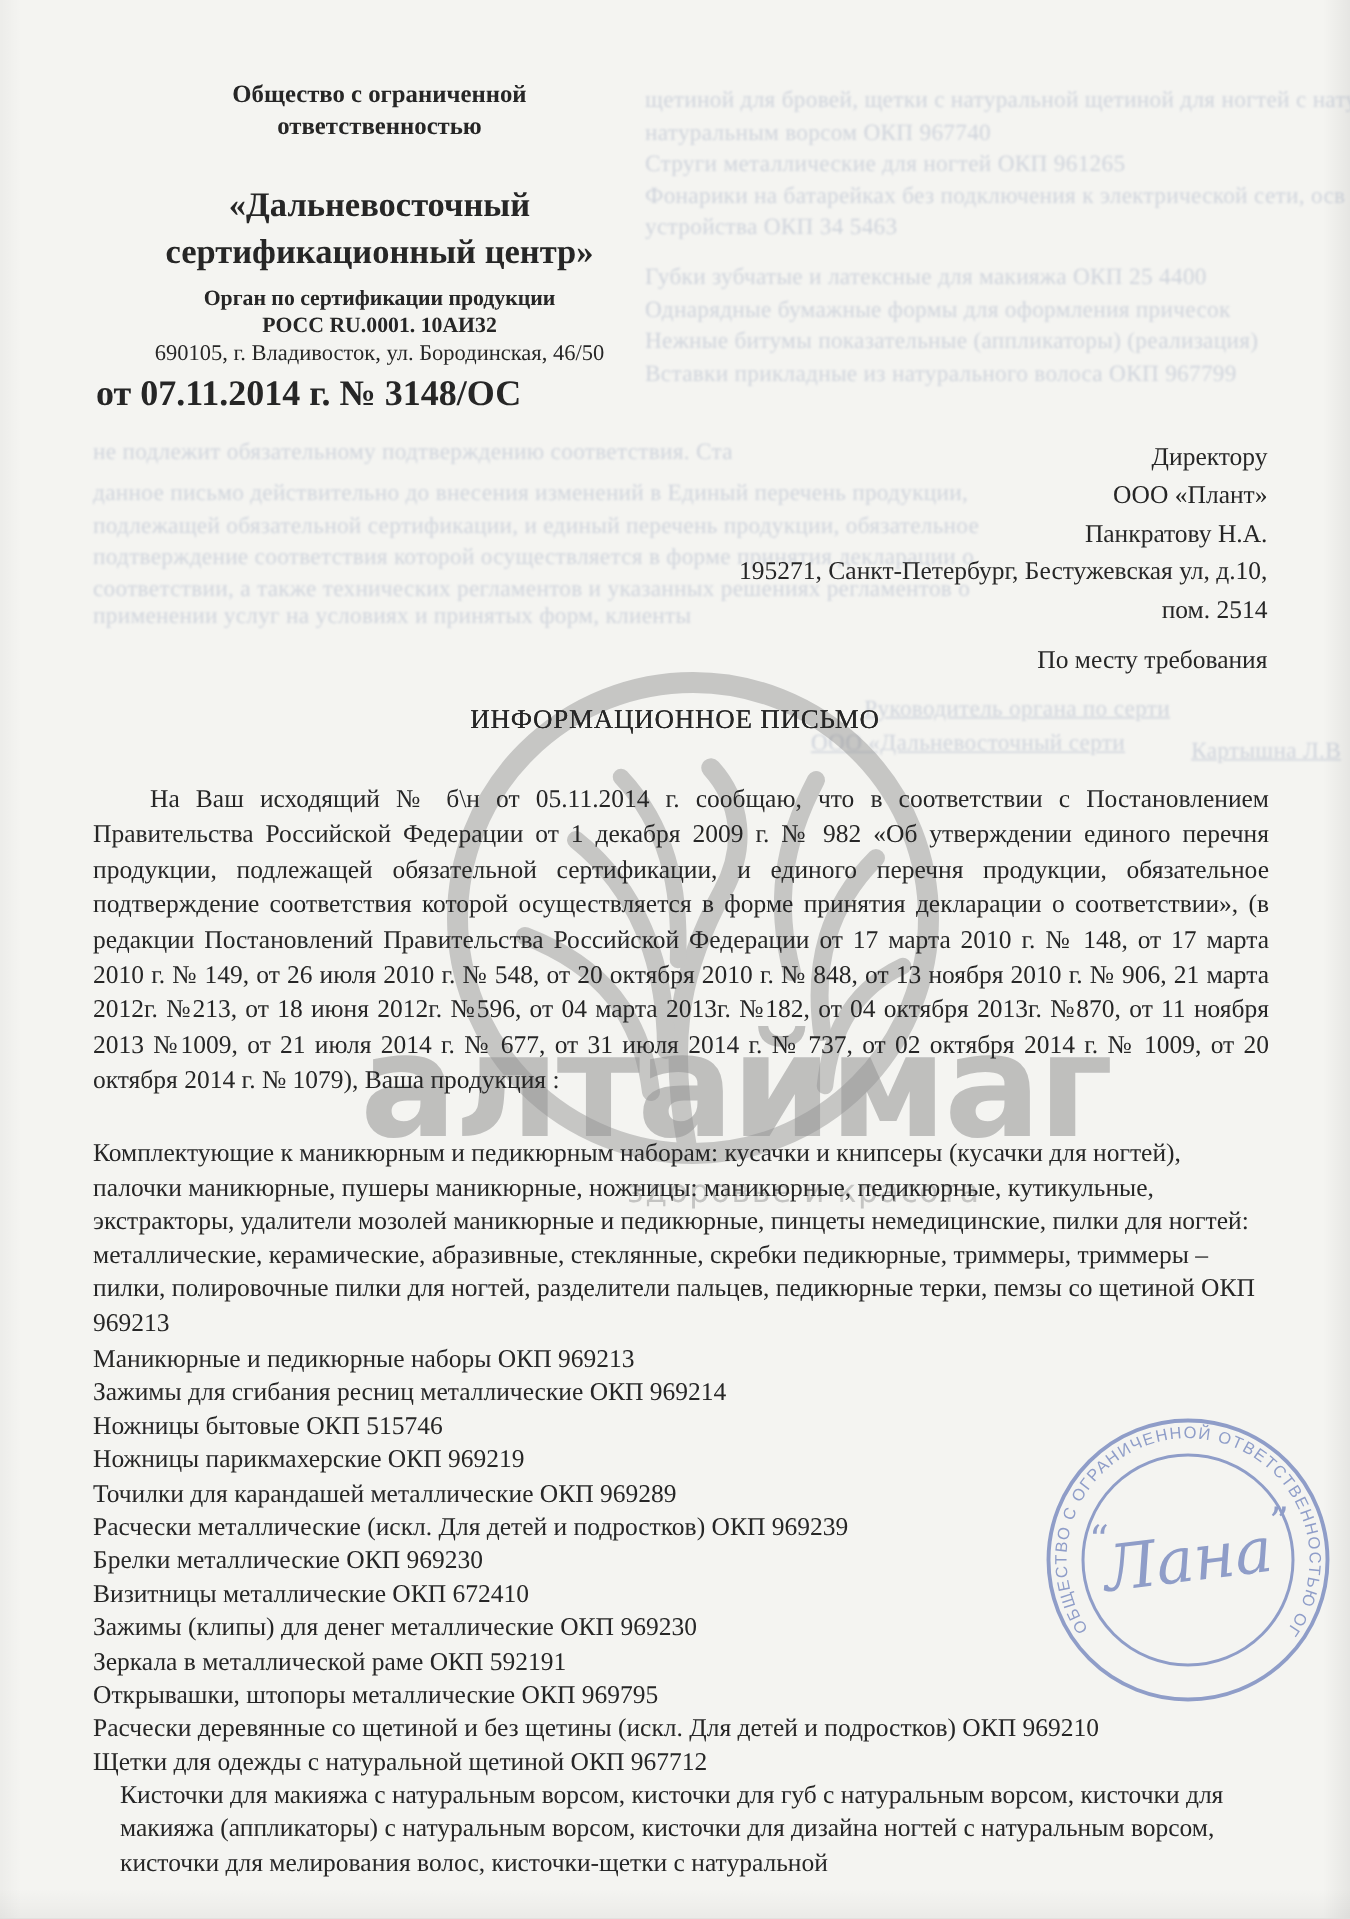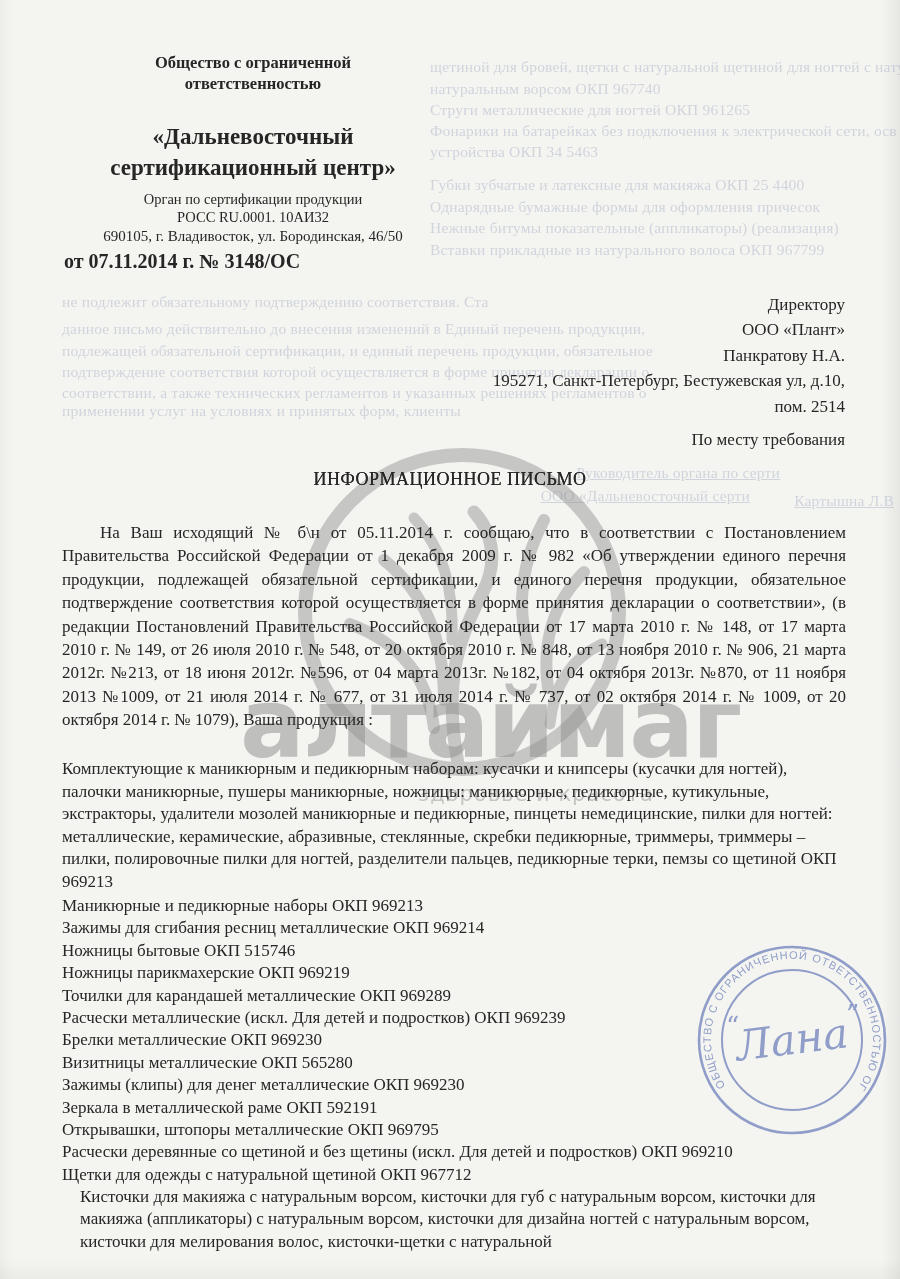--- a/index.html
+++ b/index.html
@@ -27,23 +27,23 @@
   .wm-word{position:absolute;left:240px;top:668px;width:470px;
            font-family:"DejaVu Sans", sans-serif;font-weight:bold;
            font-size:96px;color:#949494;opacity:.55;letter-spacing:-2px;}
   .wm-tag{position:absolute;left:418px;top:782px;
           font-family:"DejaVu Sans", sans-serif;font-size:21px;
           color:#9d9d9d;opacity:.55;letter-spacing:1px;}
   
   .lh{position:absolute;left:68px;top:52px;width:370px;text-align:center;}
   .lh .org{font-weight:bold;font-size:16.5px;line-height:21px;text-align:center;}
   .lh .name{font-weight:bold;font-size:23px;line-height:31px;margin-top:27px;}
-  .lh .cb{font-weight:normal;font-size:14.5px;line-height:18px;margin-top:7px;}
+  .lh .cb{font-weight:bold;font-size:14.5px;line-height:18px;margin-top:7px;}
   .lh .addr{font-weight:normal;font-size:15px;margin-top:2px;white-space:nowrap;}
-  .ref{position:absolute;left:64px;top:250px;font-weight:bold;font-size:20px;}
+  .ref{position:absolute;left:64px;top:250px;font-weight:bold;font-size:24px;}
   
   .addressee{position:absolute;right:55px;top:292px;text-align:right;
              font-size:17px;line-height:25.4px;}
   .delivery{position:absolute;right:55px;top:430px;font-size:17px;margin-left:48px;}
   
   .title{position:absolute;left:0;top:469px;width:900px;text-align:center;
          font-size:18px;letter-spacing:.5px;text-shadow:0 0 .4px #262626;}
   .p1{position:absolute;left:62px;top:521px;width:784px;font-size:17px;
       line-height:23.4px;text-align:justify;text-indent:38px;}
   .p2{position:absolute;left:62px;top:758px;width:784px;font-size:17px;
@@ -131,21 +131,21 @@
   <div class="p2">Комплектующие к маникюрным и педикюрным наборам: кусачки и книпсеры (кусачки для ногтей), палочки маникюрные, пушеры маникюрные, ножницы: маникюрные, педикюрные, кутикульные, экстракторы, удалители мозолей маникюрные и педикюрные, пинцеты немедицинские, пилки для ногтей: металлические, керамические, абразивные, стеклянные, скребки педикюрные, триммеры, триммеры –пилки, полировочные пилки для ногтей, разделители пальцев, педикюрные терки, пемзы со щетиной ОКП 969213</div>
 
   <div class="list">
     <div>Маникюрные и педикюрные наборы ОКП 969213</div>
     <div>Зажимы для сгибания ресниц металлические ОКП 969214</div>
     <div>Ножницы бытовые ОКП 515746</div>
     <div>Ножницы парикмахерские ОКП 969219</div>
     <div>Точилки для карандашей металлические ОКП 969289</div>
     <div>Расчески металлические (искл. Для детей и подростков) ОКП 969239</div>
     <div>Брелки металлические ОКП 969230</div>
-    <div>Визитницы металлические ОКП 565280</div>
+    <div>Визитницы металлические ОКП 672410</div>
     <div>Зажимы (клипы) для денег металлические ОКП 969230</div>
     <div>Зеркала в металлической раме ОКП 592191</div>
     <div>Открывашки, штопоры металлические ОКП 969795</div>
     <div>Расчески деревянные со щетиной и без щетины (искл. Для детей и подростков) ОКП 969210</div>
     <div>Щетки для одежды с натуральной щетиной ОКП 967712</div>
   </div>
 
   <div class="p3">Кисточки для макияжа с натуральным ворсом, кисточки для губ с натуральным ворсом, кисточки для макияжа (аппликаторы) с натуральным ворсом, кисточки для дизайна ногтей с натуральным ворсом, кисточки для мелирования волос, кисточки-щетки с натуральной</div>
 
   <svg class="stamp" width="220" height="215" viewBox="0 0 220 215">

